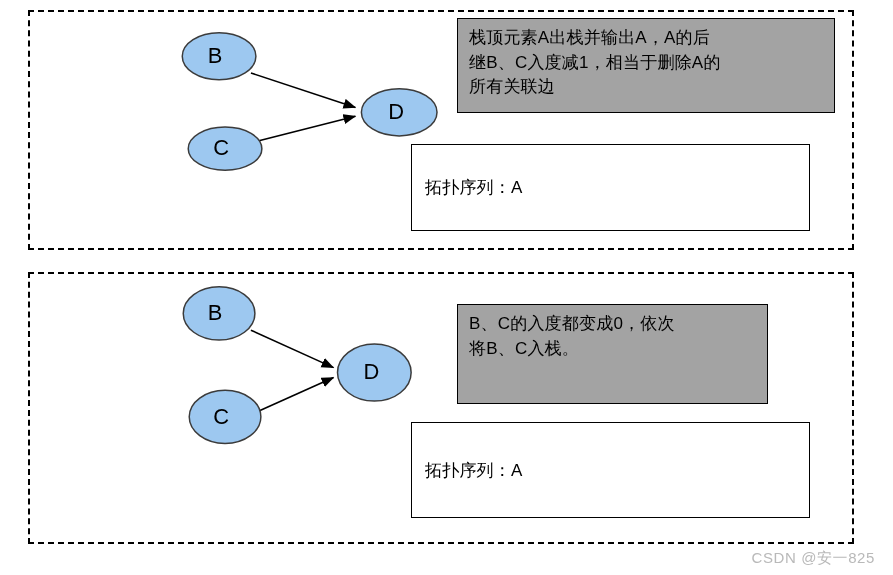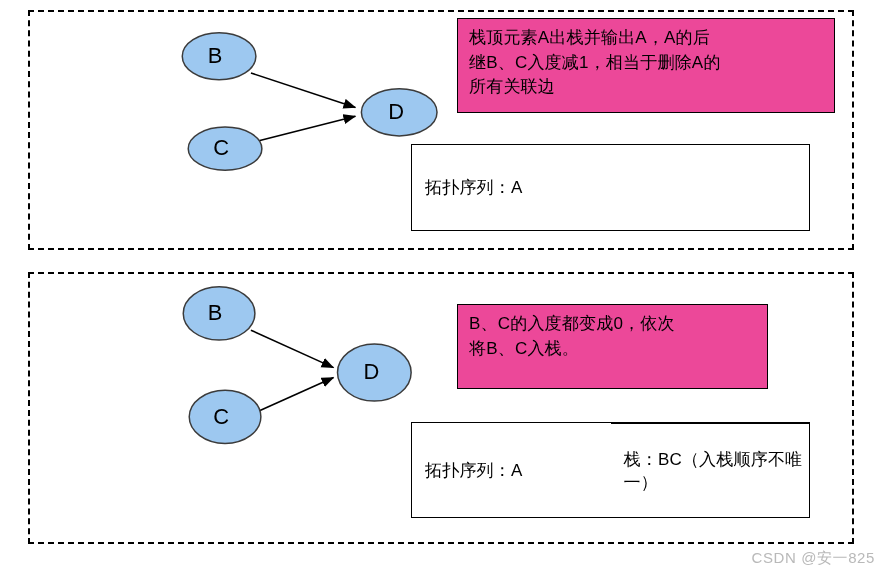--- a/index.html
+++ b/index.html
@@ -38,36 +38,37 @@
     font-size: 22px;
     fill: #000000;
     dominant-baseline: middle;
     text-anchor: middle;
   }
 
   .callout {
     position: absolute;
     border: 1.5px solid #000000;
     box-sizing: border-box;
-    background: #ec4899;
+    background: #a3a3a3;
     font-size: 17px;
     line-height: 1.45;
     padding: 7px 10px 6px 11px;
     white-space: pre-line;
     letter-spacing: 0.2px;
   }
   #callout-1 { left: 427px; top: 6px;  width: 378px; height: 95px; }
-  #callout-2 { left: 427px; top: 30px; width: 311px; height: 85px; }
+  #callout-2 { left: 427px; top: 30px; width: 311px; height: 100px; }
 
   .seq-table {
     position: absolute;
     border: 1.5px solid #000000;
     box-sizing: border-box;
     background: #ffffff;
     display: flex;
+    flex-direction: column;
   }
   #table-1 { left: 381px; top: 132px; width: 399px; height: 87px; }
   #table-2 { left: 381px; top: 148px; width: 399px; height: 96px; }
 
   .seq-row {
     flex: 1 1 0;
     display: flex;
     align-items: center;
     padding-left: 13px;
     font-size: 17px;
@@ -152,18 +153,17 @@
       <ellipse cx="346" cy="100" rx="37" ry="29" fill="#9DC8F0" stroke="#3B3B3B" stroke-width="1.5"></ellipse>
       <text class="node-label" x="343" y="101">D</text>
     </g>
   </svg>
 
   <div class="callout" id="callout-2">B、C的入度都变成0，依次
 将B、C入栈。</div>
 
   <div class="seq-table" id="table-2">
     <div class="seq-row">拓扑序列：A</div>
-    <div class="seq-row">栈：BC（入栈顺序不唯一）</div>
   </div>
 
 </div>
 
 <div id="watermark">CSDN @安一825</div>
 
 </body></html>

